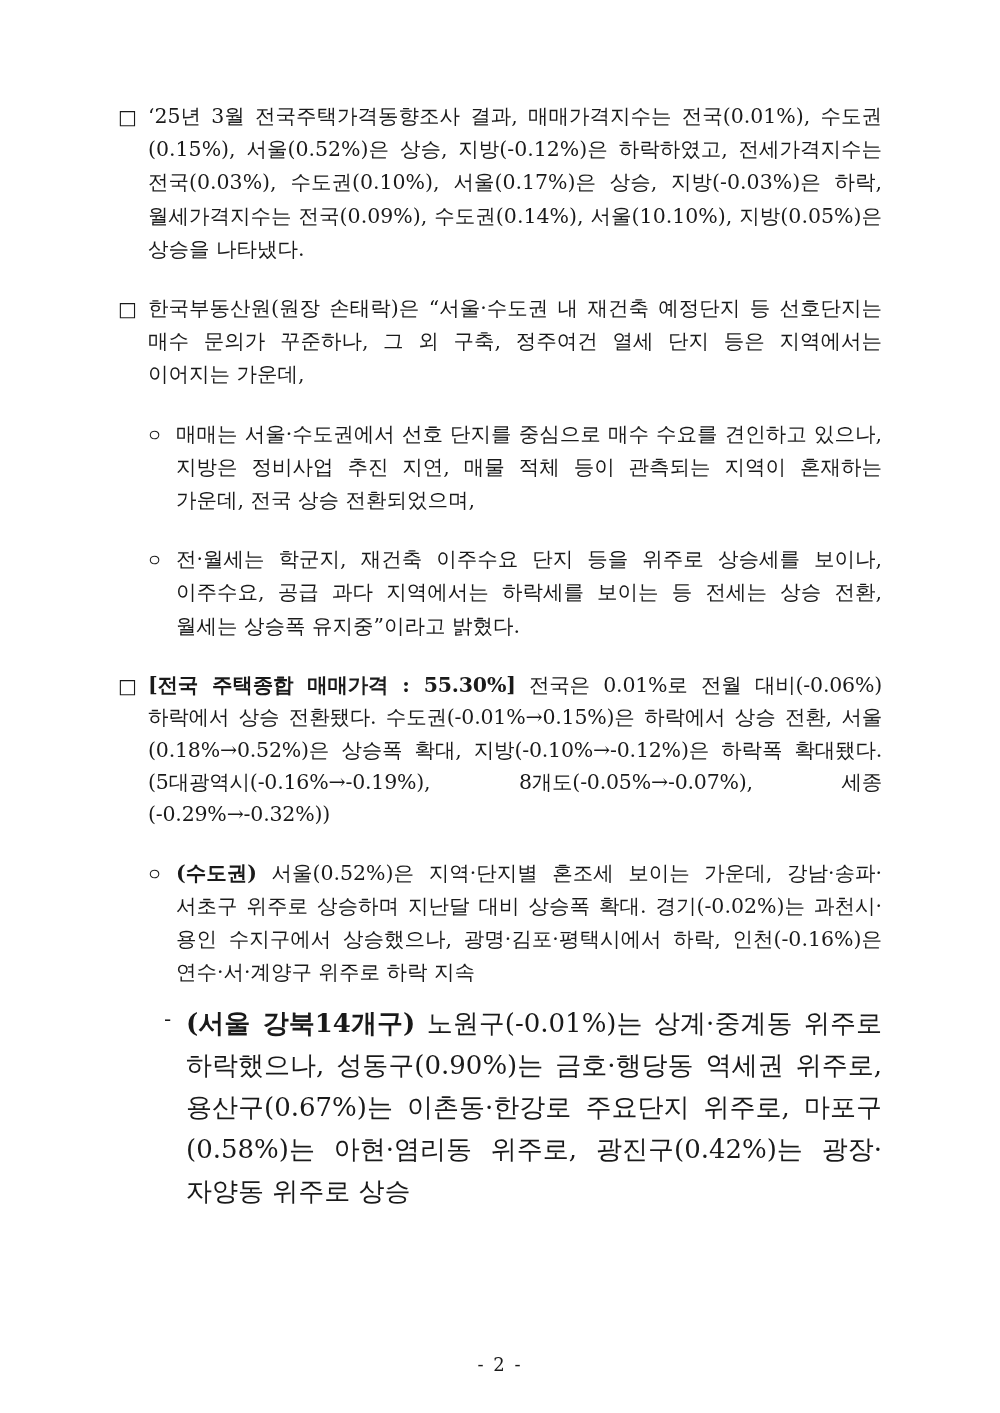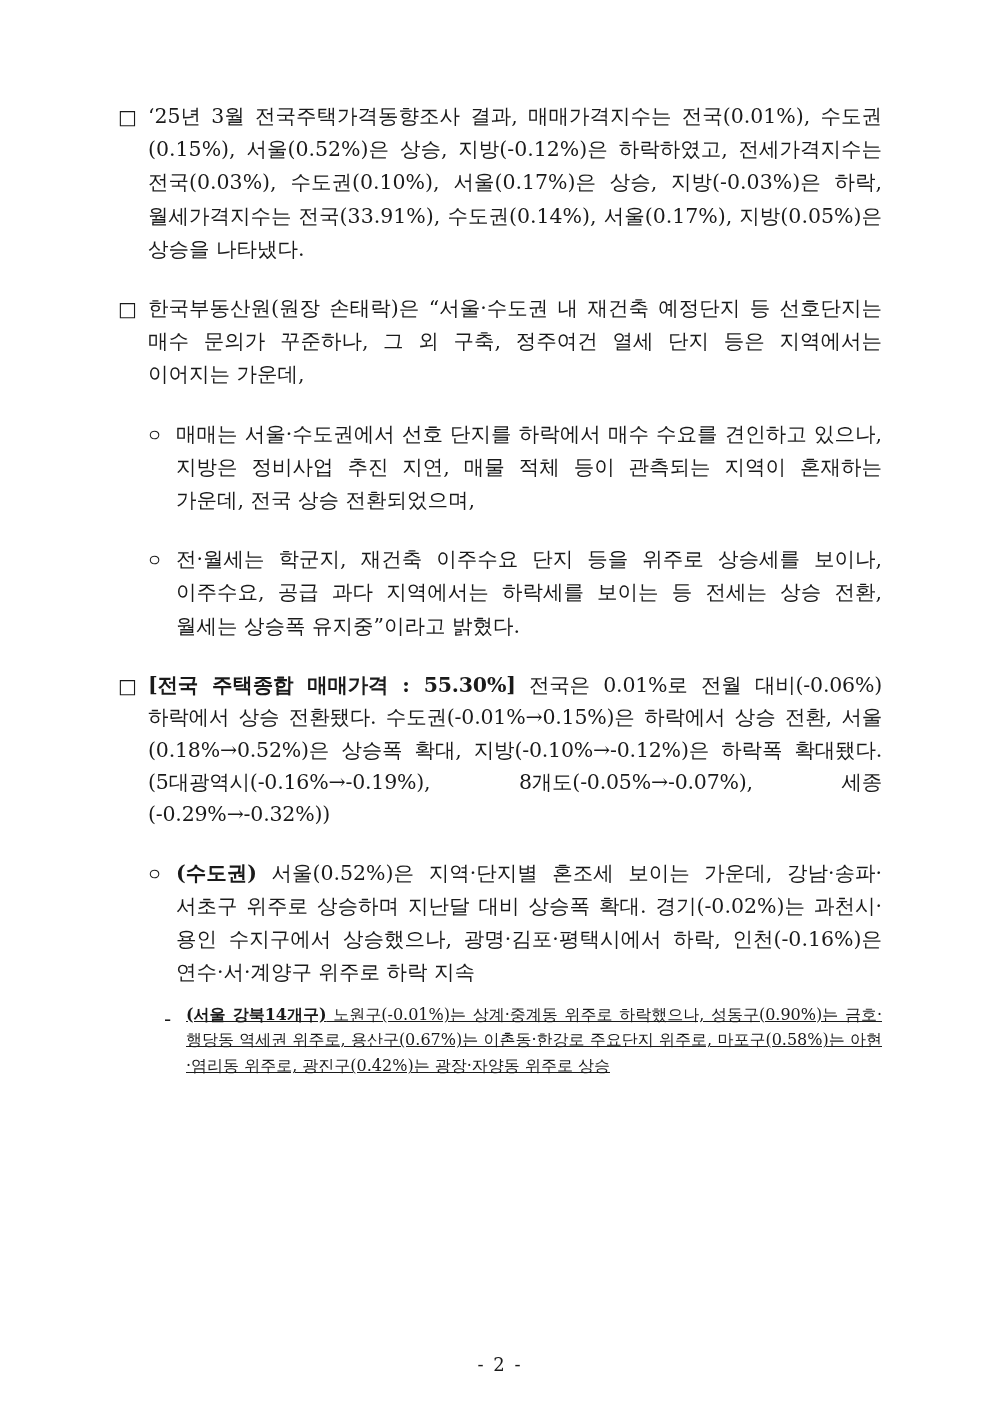--- a/index.html
+++ b/index.html
@@ -71,22 +71,21 @@
   .lvl-dash {
     padding-left: 46px;
     margin-top: -14px;
   }
   .lvl-dash > .marker {
     width: 22px;
     font-size: 20px;
     padding-top: 1px;
   }
   .lvl-dash > .body-text {
-    font-size: 16px;
-    text-decoration: underline;
+    font-size: 26px;
   }
 
   
   .tight .body-text {
     line-height: 1.58;
     letter-spacing: -0.2px;
   }
 
   b, .bold { font-weight: 700; }
 
@@ -102,31 +101,31 @@
     letter-spacing: 2px;
   }
 </style>
 </head>
 <body>
 
 <div class="page">
 
   <div class="blk lvl-square">
     <span class="marker">□</span>
-    <div class="body-text">‘25년 3월 전국주택가격동향조사 결과, 매매가격지수는 전국(0.01%), 수도권(0.15%), 서울(0.52%)은 상승, 지방(-0.12%)은 하락하였고, 전세가격지수는 전국(0.03%), 수도권(0.10%), 서울(0.17%)은 상승, 지방(-0.03%)은 하락, 월세가격지수는 전국(33.91%), 수도권(0.14%), 서울(0.17%), 지방(0.05%)은 상승을 나타냈다.</div>
+    <div class="body-text">‘25년 3월 전국주택가격동향조사 결과, 매매가격지수는 전국(0.01%), 수도권(0.15%), 서울(0.52%)은 상승, 지방(-0.12%)은 하락하였고, 전세가격지수는 전국(0.03%), 수도권(0.10%), 서울(0.17%)은 상승, 지방(-0.03%)은 하락, 월세가격지수는 전국(0.09%), 수도권(0.14%), 서울(10.10%), 지방(0.05%)은 상승을 나타냈다.</div>
   </div>
 
   <div class="blk lvl-square">
     <span class="marker">□</span>
     <div class="body-text">한국부동산원(원장 손태락)은 “서울·수도권 내 재건축 예정단지 등 선호단지는 매수 문의가 꾸준하나, 그 외 구축, 정주여건 열세 단지 등은 지역에서는 이어지는 가운데,</div>
   </div>
 
   <div class="blk lvl-circle">
     <span class="marker">ㅇ</span>
-    <div class="body-text">매매는 서울·수도권에서 선호 단지를 하락에서 매수 수요를 견인하고 있으나, 지방은 정비사업 추진 지연, 매물 적체 등이 관측되는 지역이 혼재하는 가운데, 전국 상승 전환되었으며,</div>
+    <div class="body-text">매매는 서울·수도권에서 선호 단지를 중심으로 매수 수요를 견인하고 있으나, 지방은 정비사업 추진 지연, 매물 적체 등이 관측되는 지역이 혼재하는 가운데, 전국 상승 전환되었으며,</div>
   </div>
 
   <div class="blk lvl-circle">
     <span class="marker">ㅇ</span>
     <div class="body-text">전·월세는 학군지, 재건축 이주수요 단지 등을 위주로 상승세를 보이나, 이주수요, 공급 과다 지역에서는 하락세를 보이는 등 전세는 상승 전환, 월세는 상승폭 유지중”이라고 밝혔다.</div>
   </div>
 
   <div class="blk lvl-square tight">
     <span class="marker">□</span>
     <div class="body-text"><b>[전국 주택종합 매매가격 : 55.30%]</b><span> 전국은 0.01%로 전월 대비(-0.06%) 하락에서 상승 전환됐다. 수도권(-0.01%→0.15%)은 하락에서 상승 전환, 서울(0.18%→0.52%)은 상승폭 확대, 지방(-0.10%→-0.12%)은 하락폭 확대됐다. (5대광역시(-0.16%→-0.19%), 8개도(-0.05%→-0.07%), 세종(-0.29%→-0.32%))</span></div>

